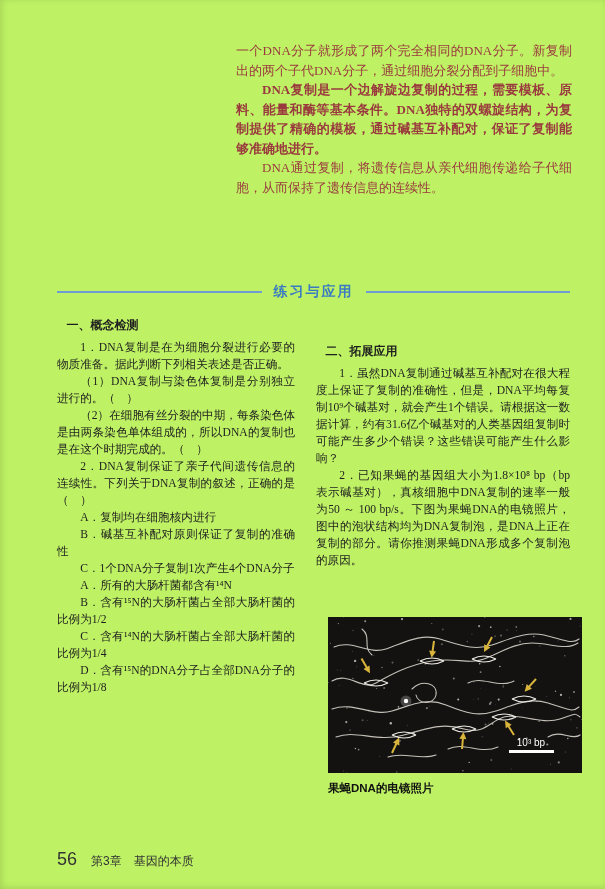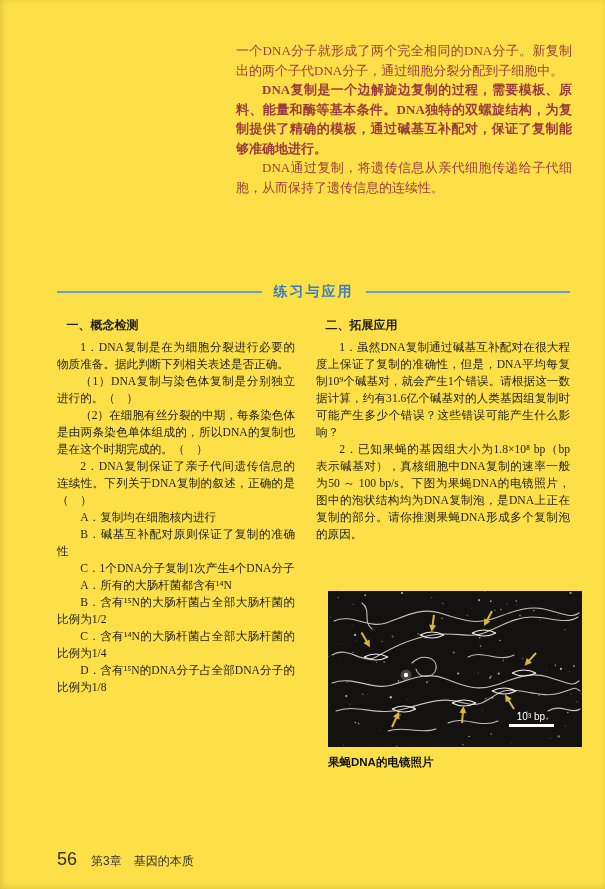--- a/index.html
+++ b/index.html
@@ -1,18 +1,18 @@
 <!DOCTYPE html>
 <html><head>
 <meta charset="utf-8">
 <style>
   html,body { margin:0; padding:0; background:#ffffff; }
   .page {
     position:relative; width:605px; height:889px;
-    background:#fde047;
+    background:#bef264;
     font-family:"Liberation Serif","DejaVu Serif",serif;
     color:#1e1e1e;
     box-shadow: inset 3px 0 6px rgba(0,0,0,0.08), inset 0 -3px 6px rgba(0,0,0,0.06);
     overflow:hidden;
   }
 
   
   .intro {
     position:absolute; left:236px; top:41px; width:336px;
     color:#9a3a3e; font-size:13px; line-height:19.5px; text-align:justify;
@@ -33,21 +33,21 @@
     white-space:nowrap;
   }
 
   
   .columns {
     position:absolute; left:57px; top:317px; width:513px;
     display:flex; gap:21px;
     font-size:11.6px; line-height:17px; text-align:justify;
   }
   .col-left { width:238px; }
-  .col-right { width:254px; }
+  .col-right { width:254px;margin-top:26px; }
   .col-heading {
     font-family:"Liberation Sans","DejaVu Sans",sans-serif;
     font-weight:700; font-size:12px; margin:0 0 5px; text-indent:0.8em;
   }
   .q { margin:0; text-indent:2em; }
   .blank { float:right; }
 
   
   .em-figure { margin:36px 0 0; }
   .em-figure svg { display:block; background:#141210; }

